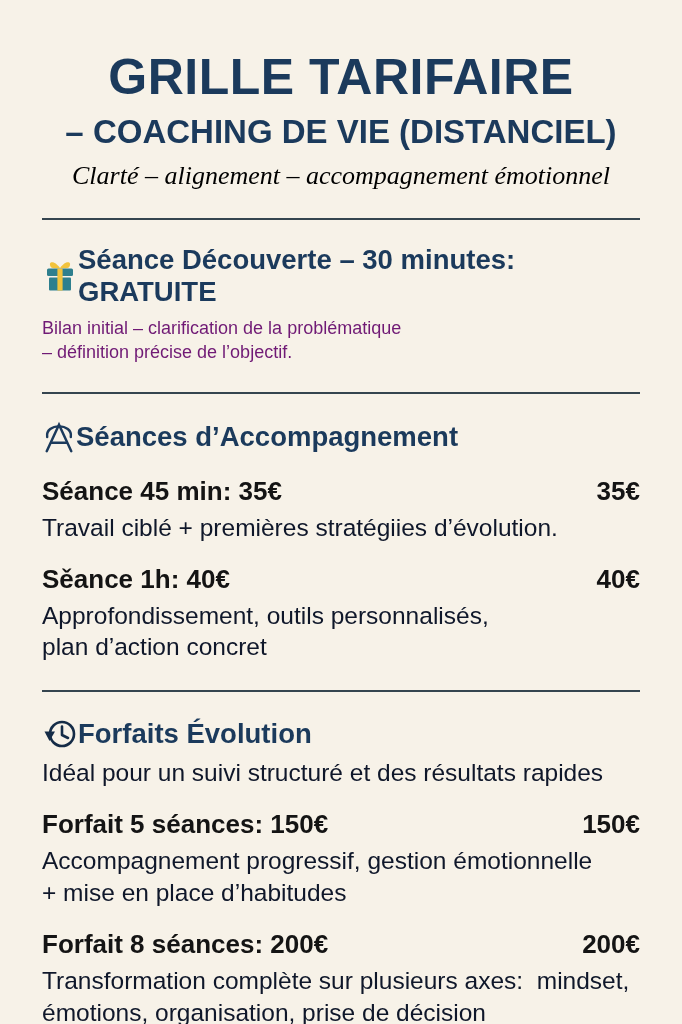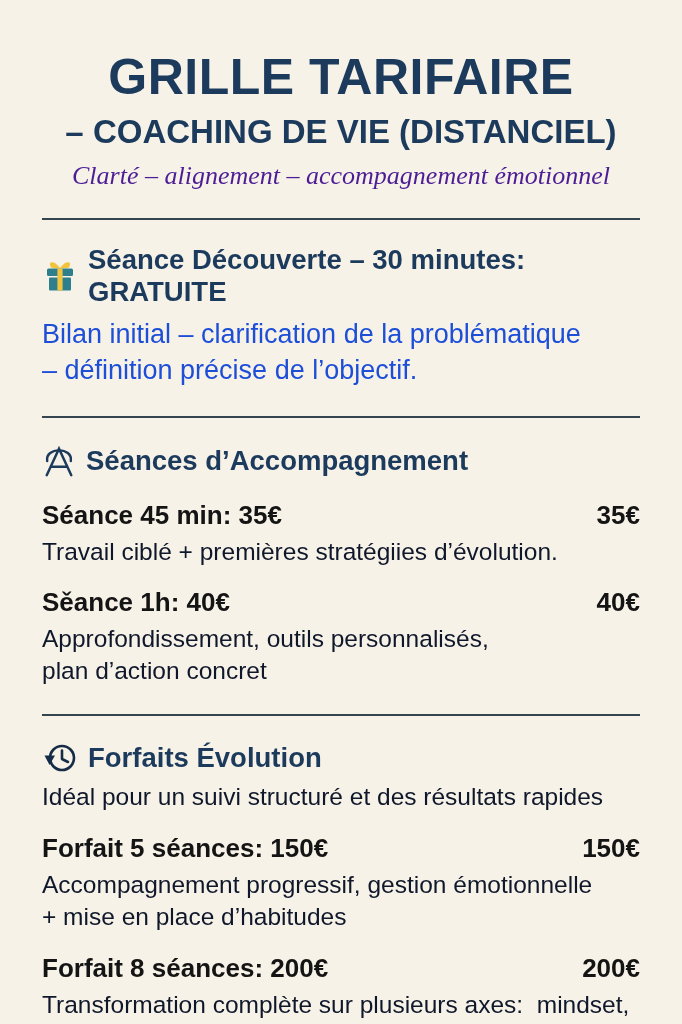--- a/index.html
+++ b/index.html
@@ -17,38 +17,38 @@
   .title {
     font-size: 50px; font-weight: 800; letter-spacing: 0.5px;
     color: #1b3a5c; line-height: 1.08;
   }
   .subtitle {
     font-size: 33px; font-weight: 700; color: #1b3a5c;
     margin-top: 10px; line-height: 1.1;
   }
   .tagline {
     font-family: "Liberation Serif", "DejaVu Serif", serif;
-    font-style: italic; font-size: 26px; color: #4c1d95;
+    font-style: italic; font-size: 26px; color: #000000;
     margin-top: 11px;
   }
 
   
   .divider {
     border: none; border-top: 2.2px solid #35454f;
     margin-top: 27px;
   }
 
   
   .section { margin-top: 24px; }
-  .section-heading { display: flex; align-items: center; gap: 10px; }
+  .section-heading { display: flex; align-items: center; gap: 0; }
   .section-heading .icon { flex: 0 0 auto; display: inline-flex; }
   .heading-text { font-size: 27.5px; font-weight: 700; color: #1b3a5c; }
   .section-desc {
-    font-size: 27px; line-height: 1.32; margin-top: 9px;
-    white-space: pre-wrap; color: #1d4ed8;
+    font-size: 18px; line-height: 1.32; margin-top: 9px;
+    white-space: pre-wrap; color: #701a75;
   }
 
   .price-row {
     display: flex; justify-content: space-between; align-items: baseline;
     margin-top: 20px; font-size: 26px; font-weight: 600; color: #141414;
   }
   .row-desc {
     font-size: 24.5px; line-height: 1.3; margin-top: 5px;
     white-space: pre-wrap; color: #0f172a;
   }

